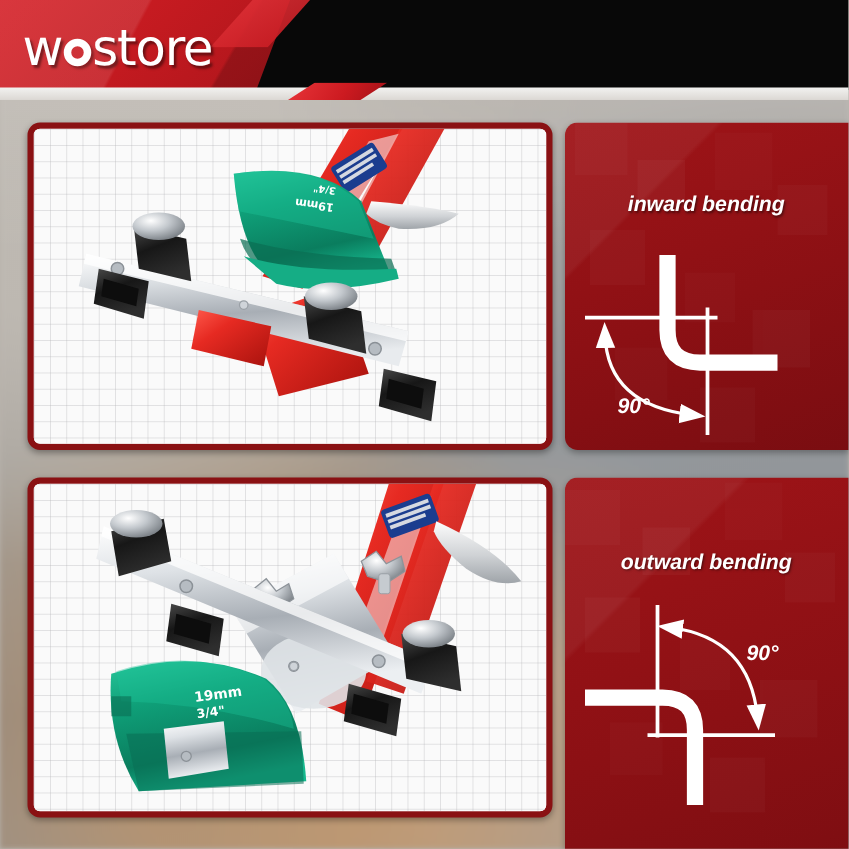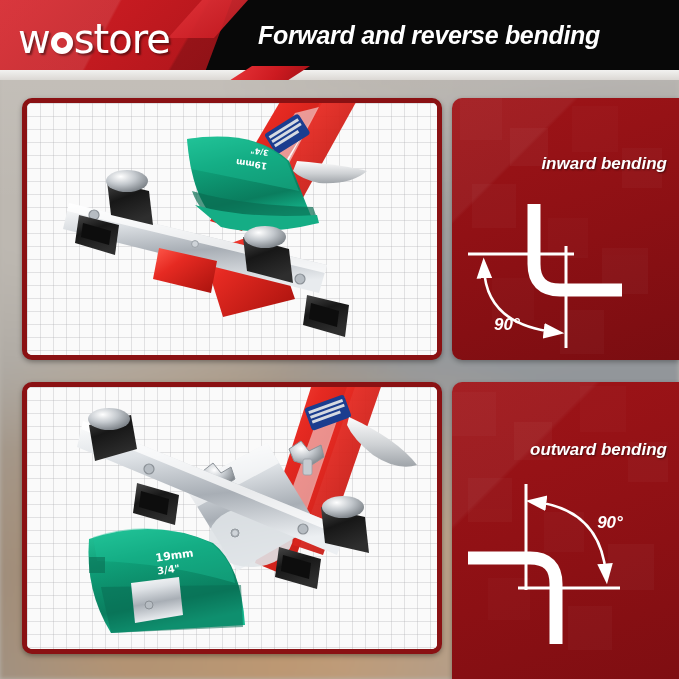--- a/index.html
+++ b/index.html
@@ -105,21 +105,21 @@
       linear-gradient(160deg,#a01418 0%,#8c1014 55%,#7a0d11 100%);
     box-shadow:0 2px 5px rgba(0,0,0,.3);
   }
   #red-panel-top { left:452px; top:98px; width:227px; height:262px; }
   #red-panel-bottom { left:452px; top:382px; width:227px; height:346px; }
   .mosaic { position:absolute; inset:0; opacity:.5; }
   .mosaic i {
     position:absolute; display:block; background:#fff;
   }
   .diagram-label {
-    position:absolute; left:0; right:12px; text-align:right;
+    position:absolute; left:0; right:1px; text-align:center;
     color:#fff; font-size:17px; font-weight:bold; font-style:italic;
     text-shadow:1px 1px 2px rgba(0,0,0,.5);
   }
   .diagram-svg { position:absolute; }
 
   
   .ph { position:absolute; }
 </style>
 </head>
 <body>
@@ -129,21 +129,20 @@
 
 <div id="header">
   <div id="hdr-black"></div>
   <div id="hdr-red"></div>
   <div id="hdr-red-swoosh"></div>
 
   <div id="logo">
     <span>w</span><span class="o-ring"></span><span>store</span>
   </div>
 
-  <div id="hdr-title">Forward and reverse bending</div>
 
   <div id="hdr-strip"></div>
   <div id="hdr-diag"></div>
 </div>
 
 <div class="photo-panel" id="photo-panel-top">
   <div class="grid-bg"></div>
 
   <svg class="ph" style="left:0;top:0;" width="410" height="252" viewBox="0 0 410 252">
     <defs>

